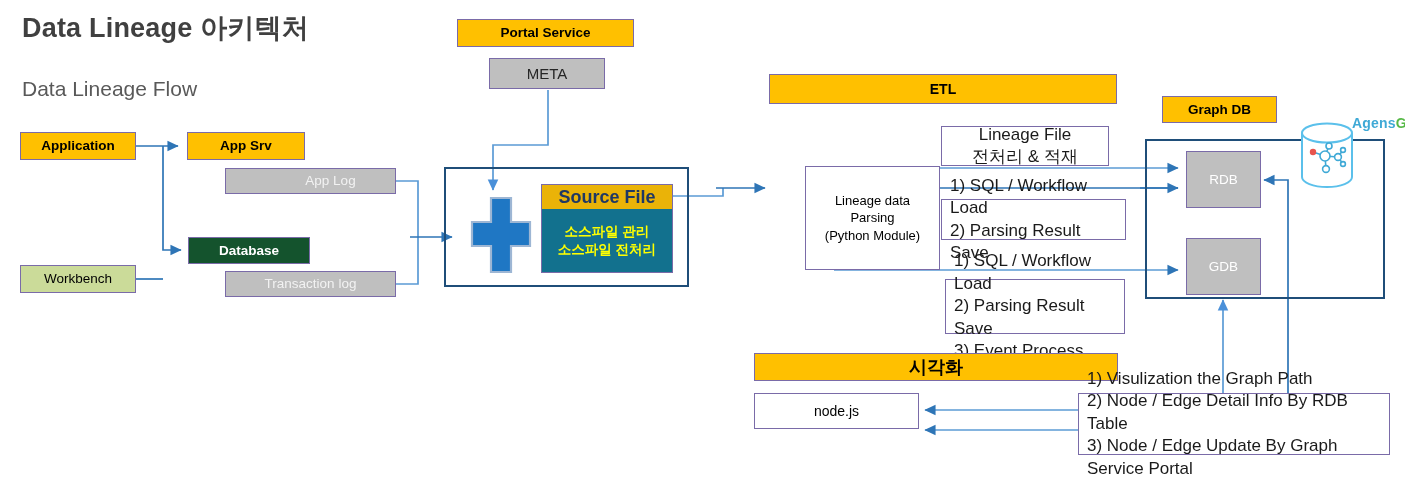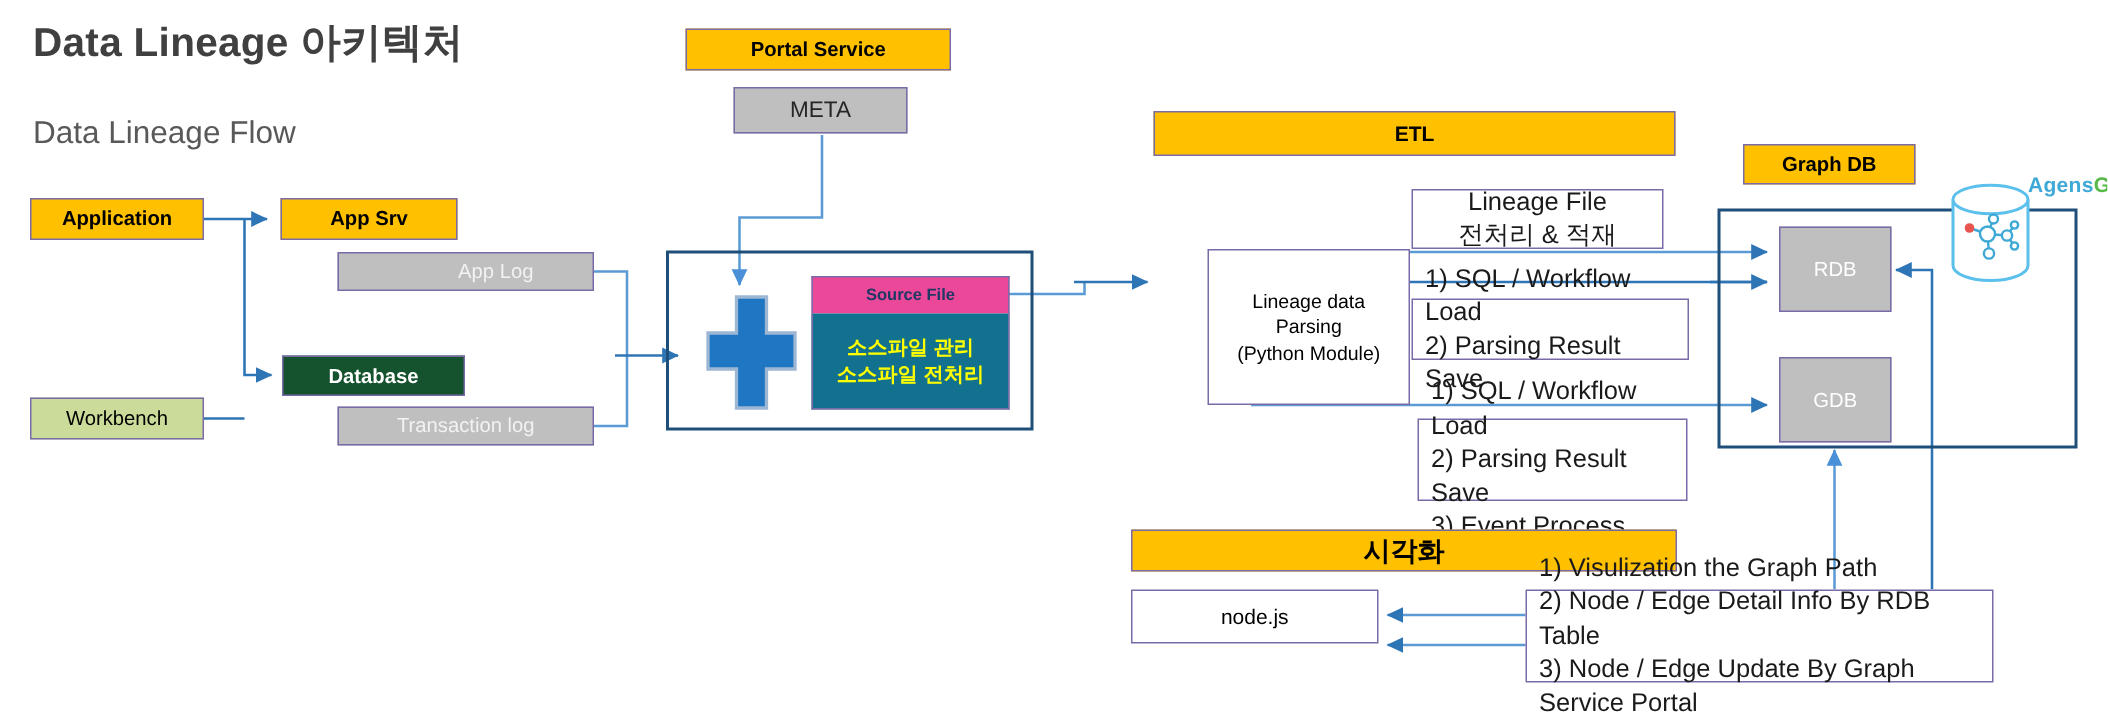--- a/index.html
+++ b/index.html
@@ -15,21 +15,21 @@
   
   .n-orange{background:#FFC000;border:1.6px solid #7A6BA8;color:#000;font-size:13.5px;font-weight:700;}
   .n-grey{background:#BFBFBF;border:1.6px solid #7A6BA8;color:#F2F2F2;font-size:13.5px;font-weight:400;}
   .n-grey-d{background:#BFBFBF;border:1.6px solid #7A6BA8;color:#FFFFFF;font-size:13.5px;font-weight:400;}
   .n-teal{background:#14532d;border:1.6px solid #7A6BA8;color:#fff;font-size:13.5px;font-weight:700;}
   .n-green{background:#CBDB99;border:1.6px solid #7A6BA8;color:#000;font-size:13.5px;font-weight:400;}
   .n-white{background:#fff;border:1.6px solid #7A6BA8;color:#000;font-size:13px;font-weight:400;}
   .n-note{background:#fff;border:1.6px solid #7A6BA8;color:#1a1a1a;font-size:17px;font-weight:400;
           justify-content:flex-start;text-align:left;padding:3px 8px;white-space:pre-line;line-height:1.32;}
   .n-note.ctr{justify-content:center;text-align:center;}
-  .n-yellow{background:#ec4899;border:1.6px solid #7A6BA8;border-bottom:none;color:#1F3864;font-size:11px;font-weight:700;}
+  .n-yellow{background:#eab308;border:1.6px solid #7A6BA8;border-bottom:none;color:#1F3864;font-size:18px;font-weight:700;}
   .n-teal2{background:#12718E;border:1.6px solid #7A6BA8;border-top:none;color:#FFFF00;font-size:13.5px;font-weight:700;
            white-space:pre-line;line-height:1.3;}
   .frame{border:2.6px solid #1F4E79;background:transparent;}
 
   
   .plus{filter:drop-shadow(0 0 0 rgba(0,0,0,0));}
 
   
   .agens{font-size:14px;font-weight:600;white-space:nowrap;letter-spacing:.2px;}
   .agens .a{color:#3FA9D6;}
@@ -193,17 +193,17 @@
         <circle cx="45" cy="42" r="2.4"></circle>
       </g>
       <circle cx="15" cy="30" r="3.2" fill="#E8554E"></circle>
     </svg>
   </div>
 
   <div class="abs box n-orange" style="left:754px;top:353px;width:364px;height:28px;font-size:18px;">시각화</div>
 
   <div class="abs box n-white" style="left:754px;top:393px;width:165px;height:36px;font-size:14px;">node.js</div>
 
-  <div class="abs box n-note" style="left:1017px;top:393px;width:312px;height:62px;">1) Visulization the Graph Path
+  <div class="abs box n-note" style="left:1078px;top:393px;width:312px;height:62px;">1) Visulization the Graph Path
 2) Node / Edge Detail Info By RDB Table
 3) Node / Edge Update By Graph Service Portal</div>
 
 </div>
 
 </body></html>

